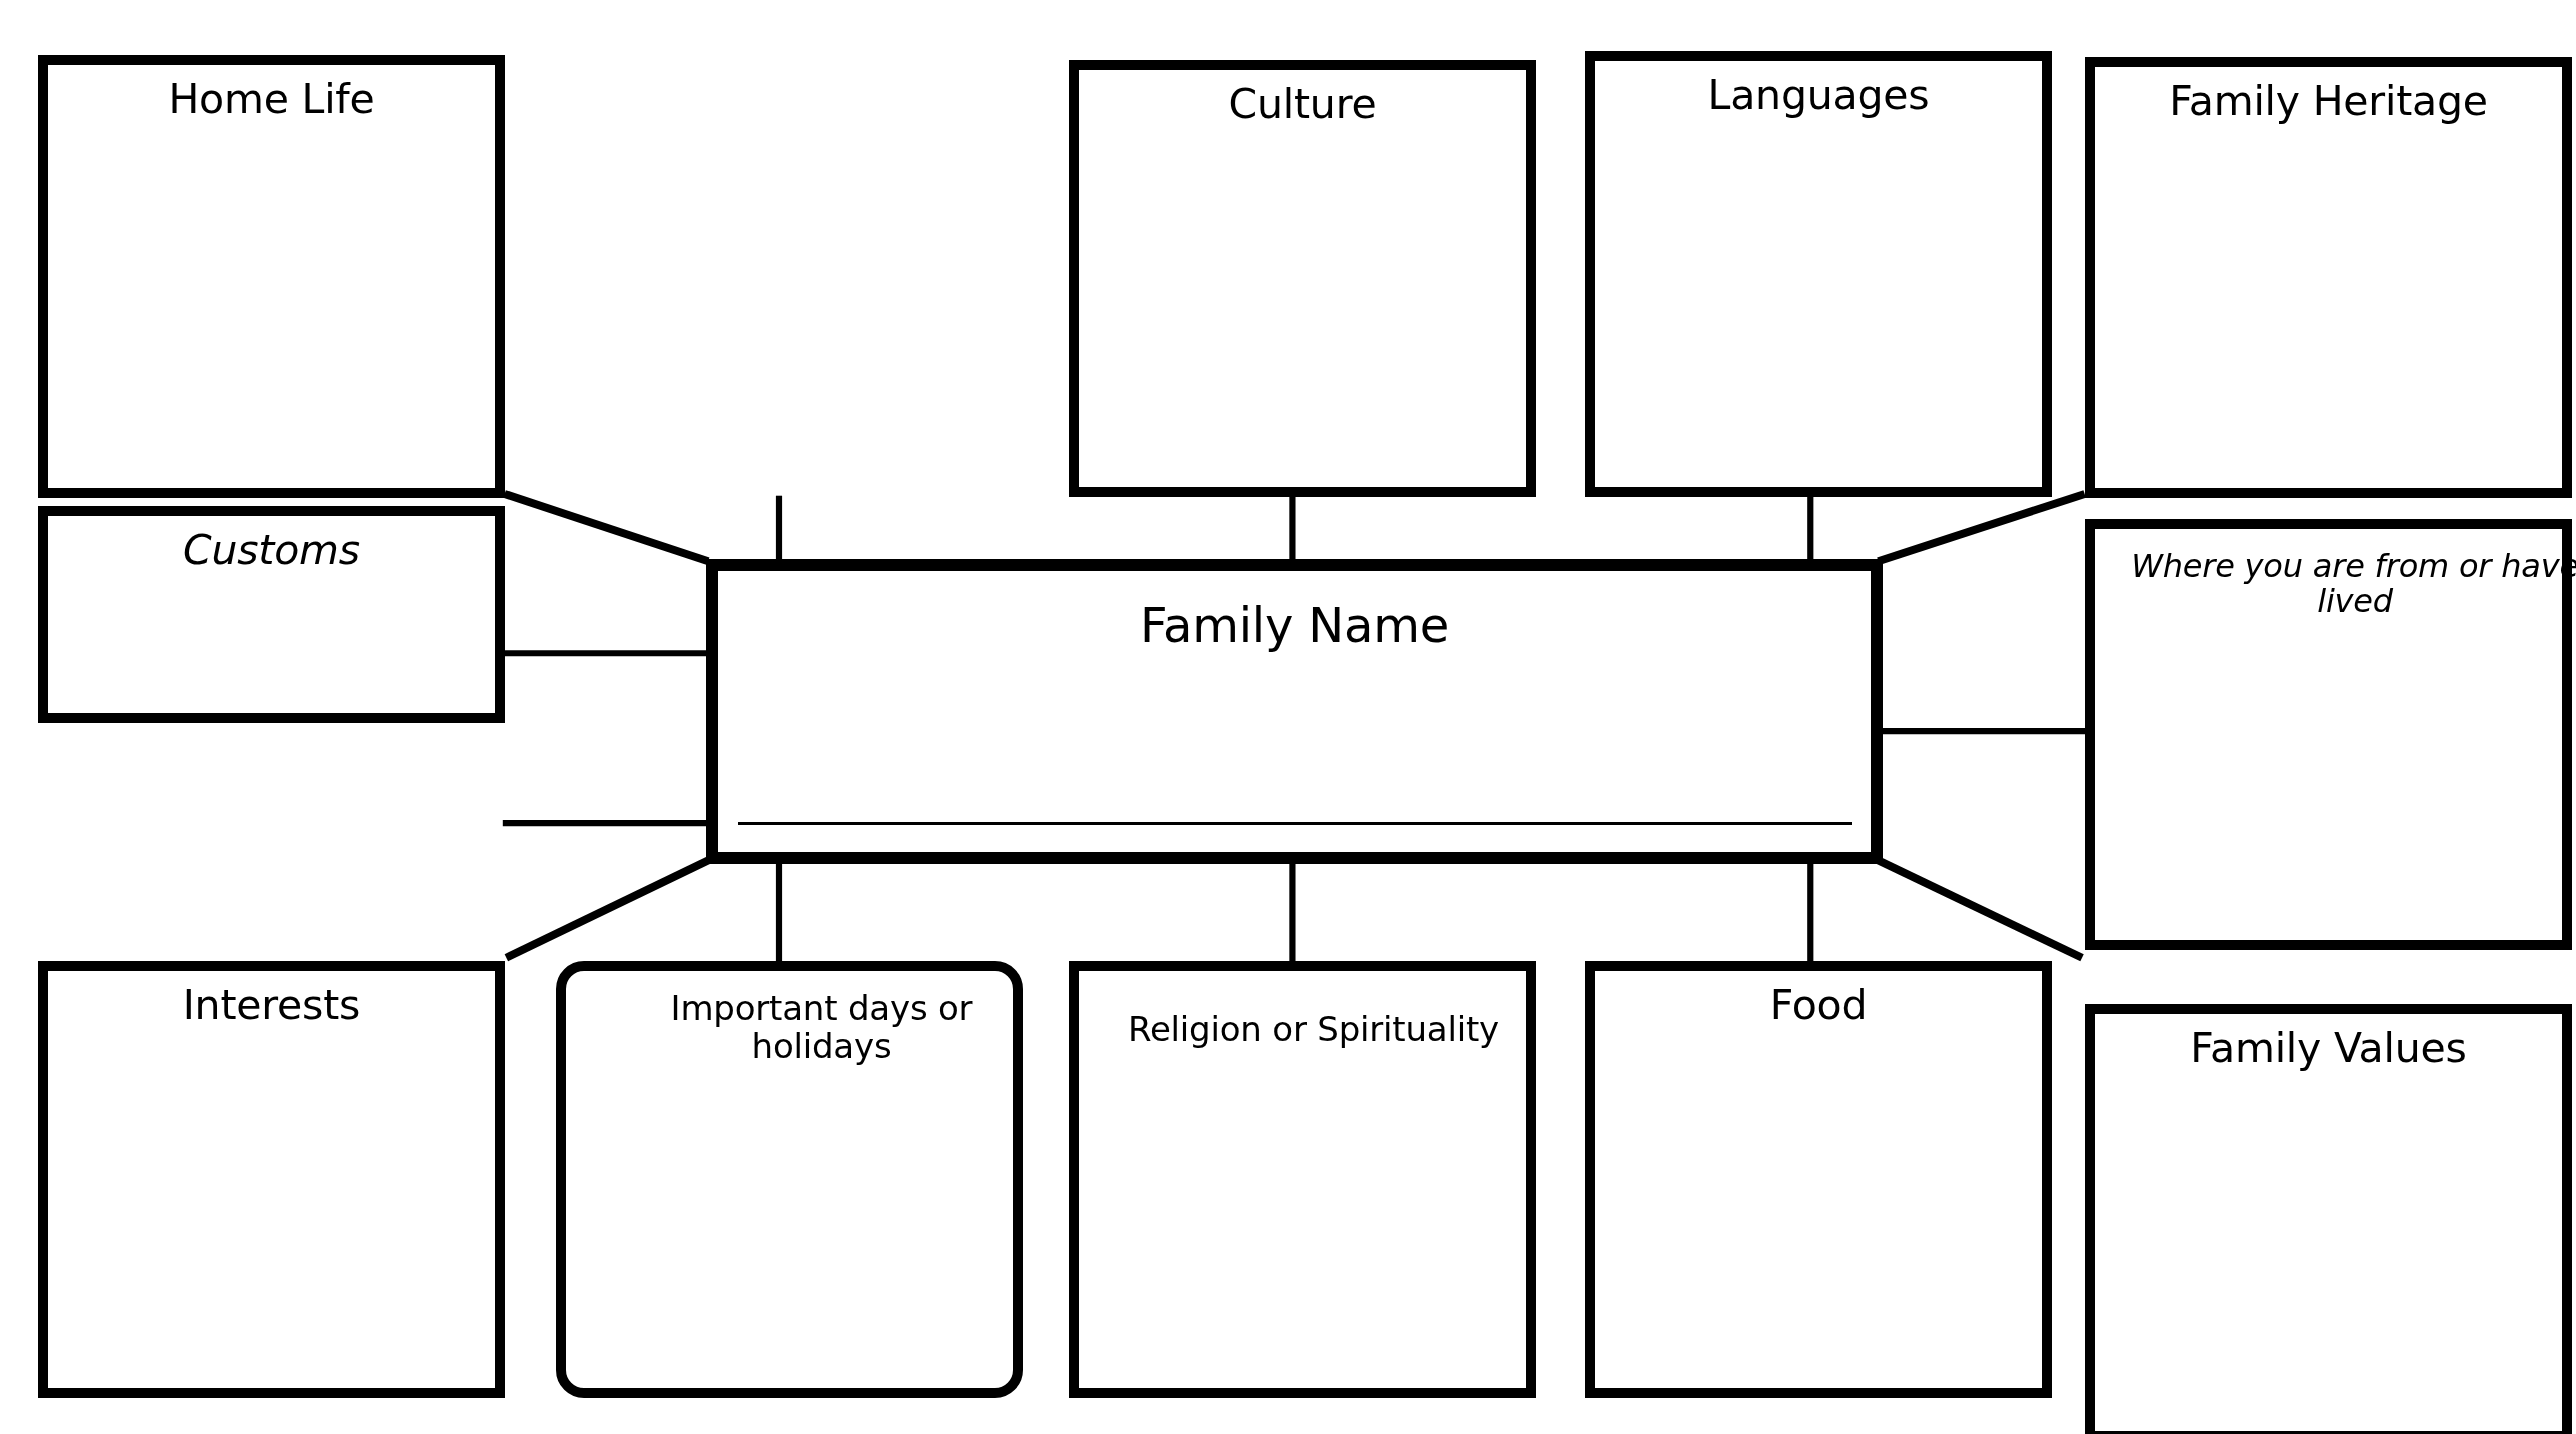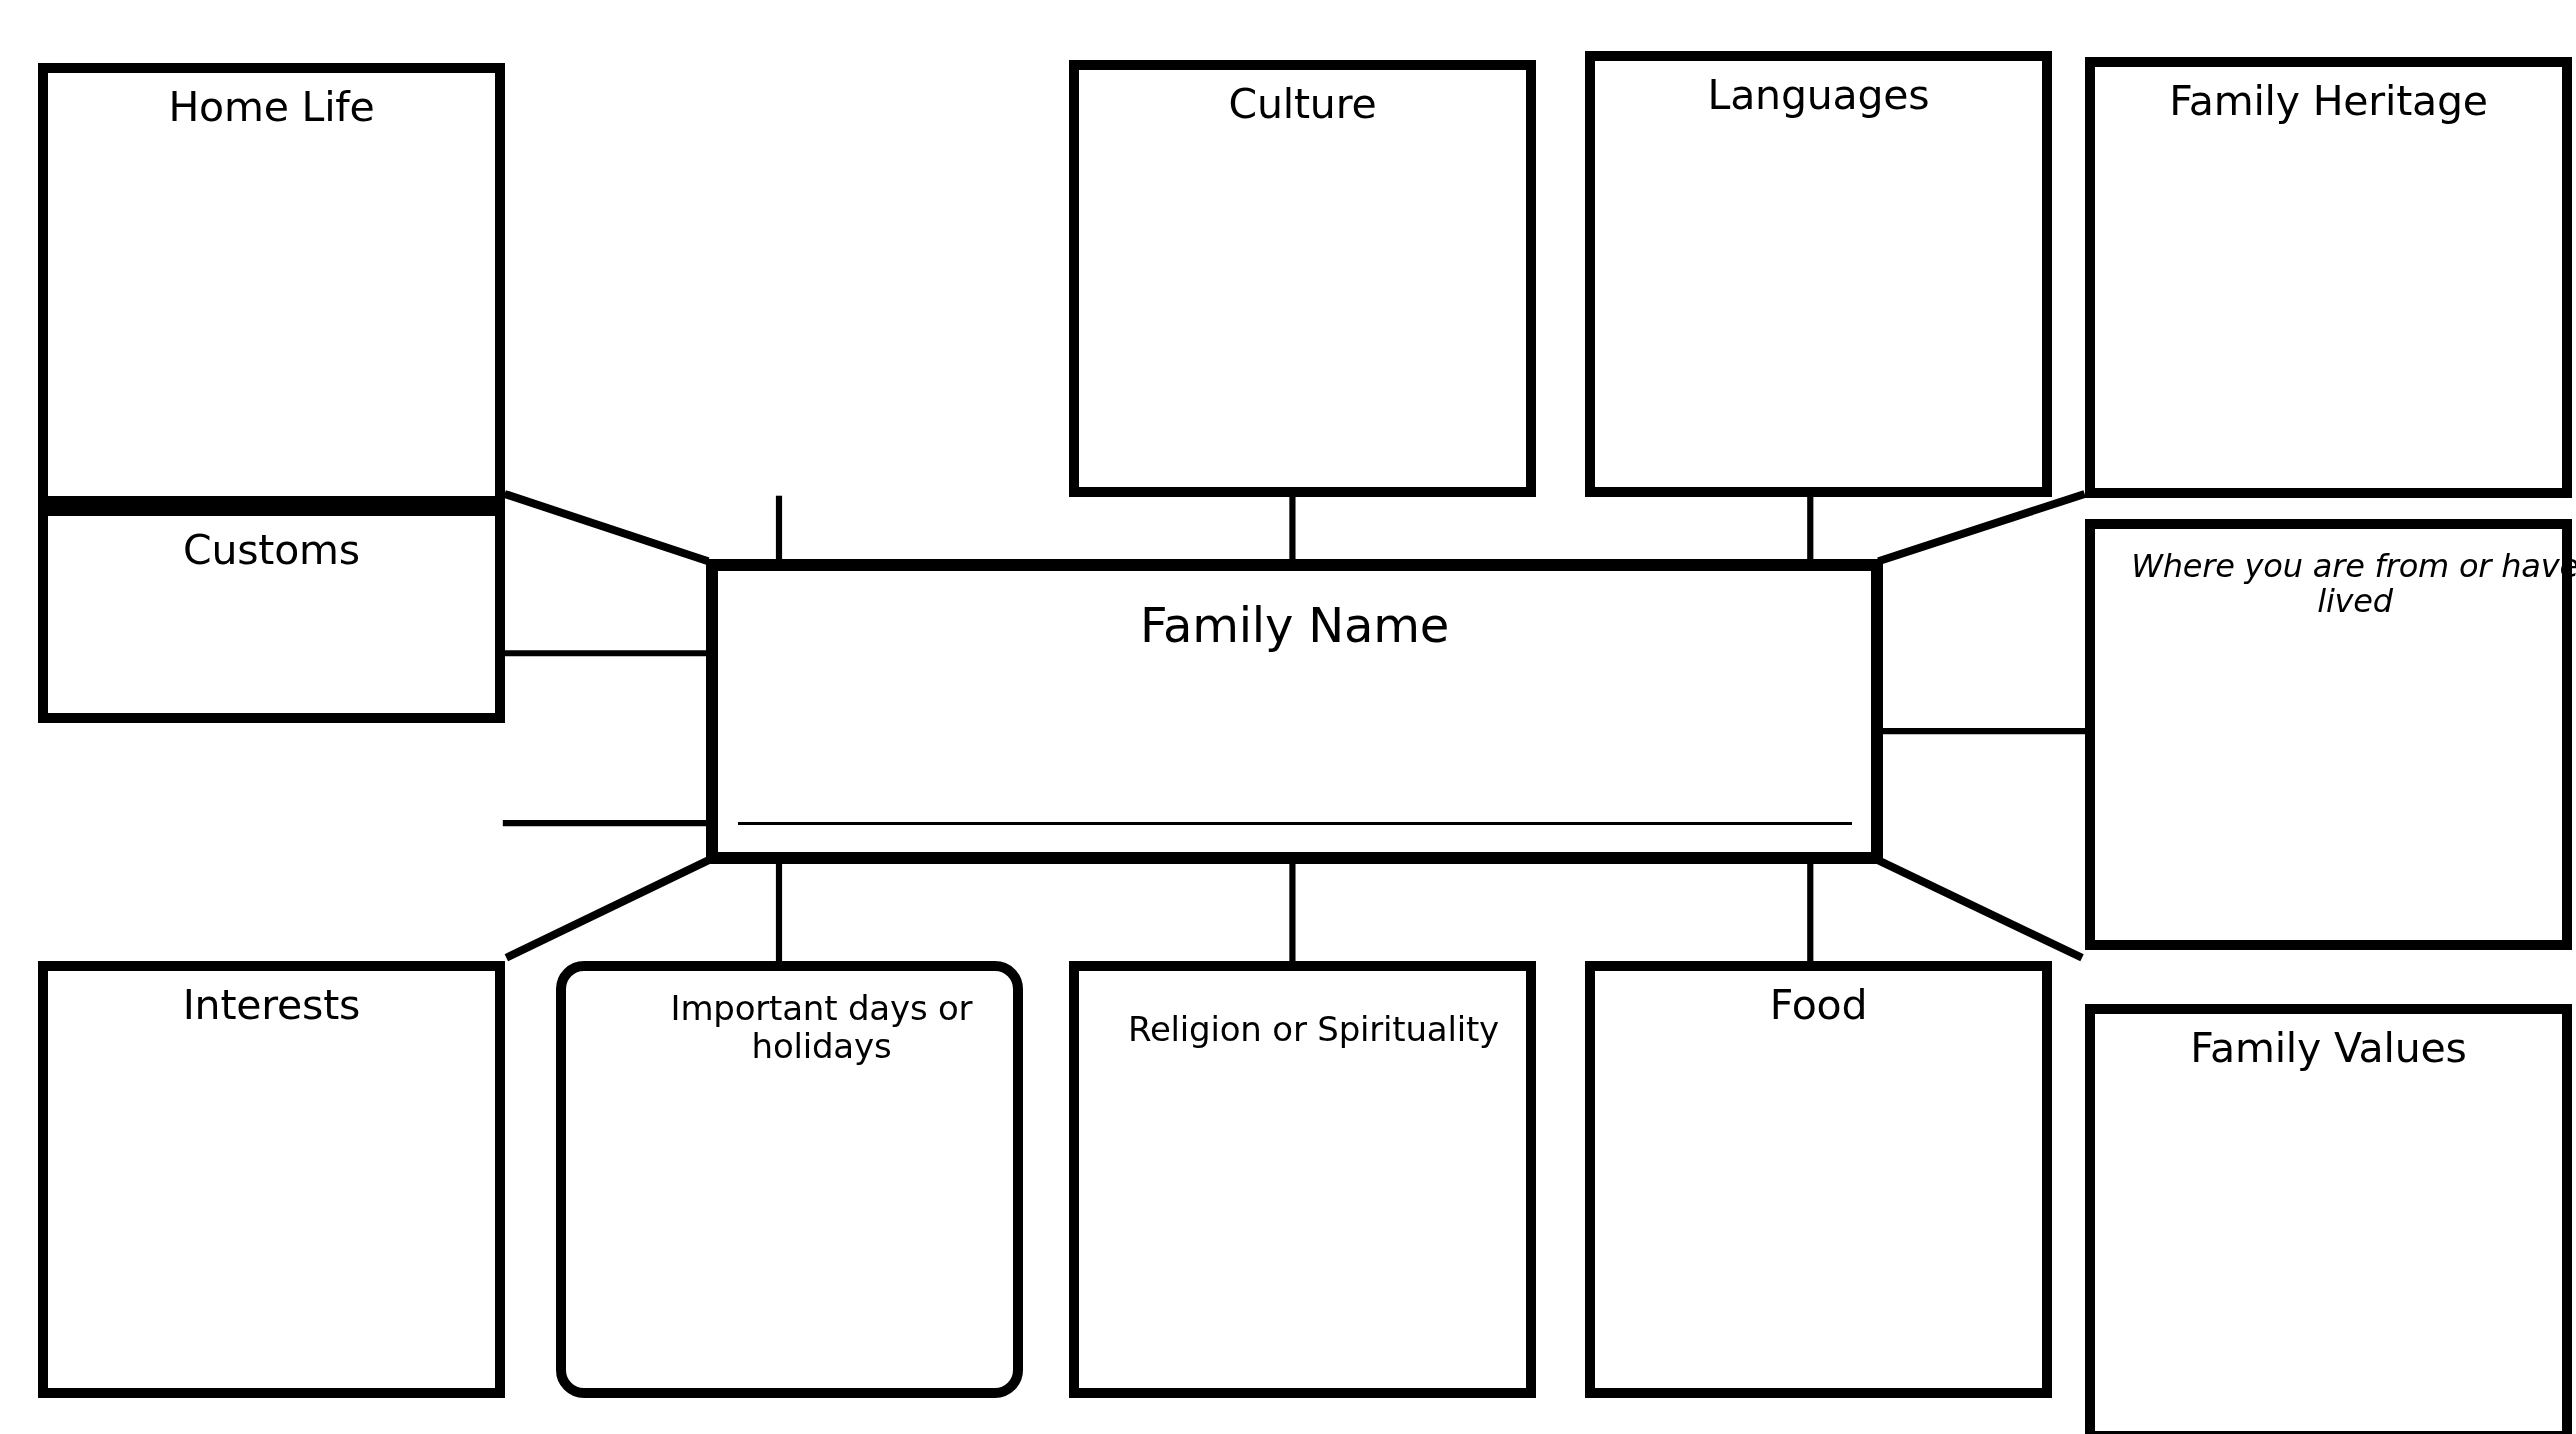--- a/index.html
+++ b/index.html
@@ -104,38 +104,38 @@
 
     <line x1="880" y1="972" x2="880" y2="1086" stroke="#000000" stroke-width="7"></line>
 
     <line x1="1460" y1="972" x2="1460" y2="1086" stroke="#000000" stroke-width="7"></line>
 
     <line x1="2045" y1="972" x2="2045" y2="1086" stroke="#000000" stroke-width="7"></line>
 
     <line x1="2122" y1="972" x2="2352" y2="1082" stroke="#000000" stroke-width="9"></line>
   </svg>
 
-  <div class="box" style="left:38px; top:55px; width:467px; height:443px;margin-top:8px;">
+  <div class="box" style="left:38px; top:55px; width:467px; height:443px;">
     <span class="label lg">Home Life</span>
   </div>
 
 
   <div class="box" style="left:1069px; top:60px; width:467px; height:437px;">
     <span class="label lg">Culture</span>
   </div>
 
   <div class="box" style="left:1585px; top:51px; width:467px; height:446px;">
     <span class="label lg">Languages</span>
   </div>
 
   <div class="box" style="left:2085px; top:57px; width:487px; height:441px;">
     <span class="label lg">Family Heritage</span>
   </div>
 
-  <div class="box" style="left:38px; top:506px; width:467px; height:217px;">
+  <div class="box" style="left:38px; top:506px; width:467px; height:217px;font-style:italic;">
     <span class="label lg">Customs</span>
   </div>
 
 
   <div class="box" style="left:2085px; top:519px; width:487px; height:431px;font-style:italic;">
     <span class="label sm" style="padding-left:26.6px; padding-right:26.6px;">Where you are from or have lived</span>
   </div>
 
   <div class="box" id="center-box" style="left:706px; top:559px; width:1177px; height:305px;">
     <span class="label">Family Name</span>

